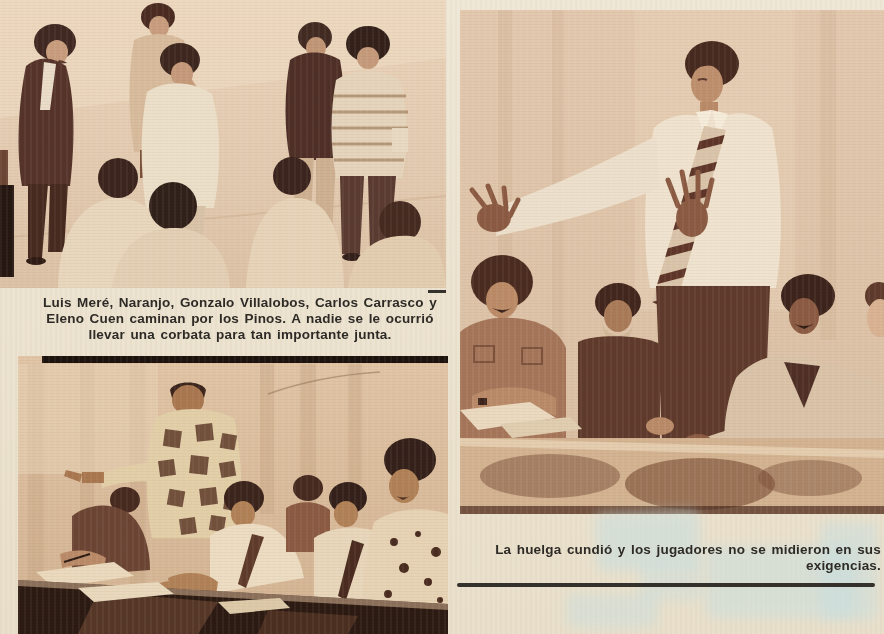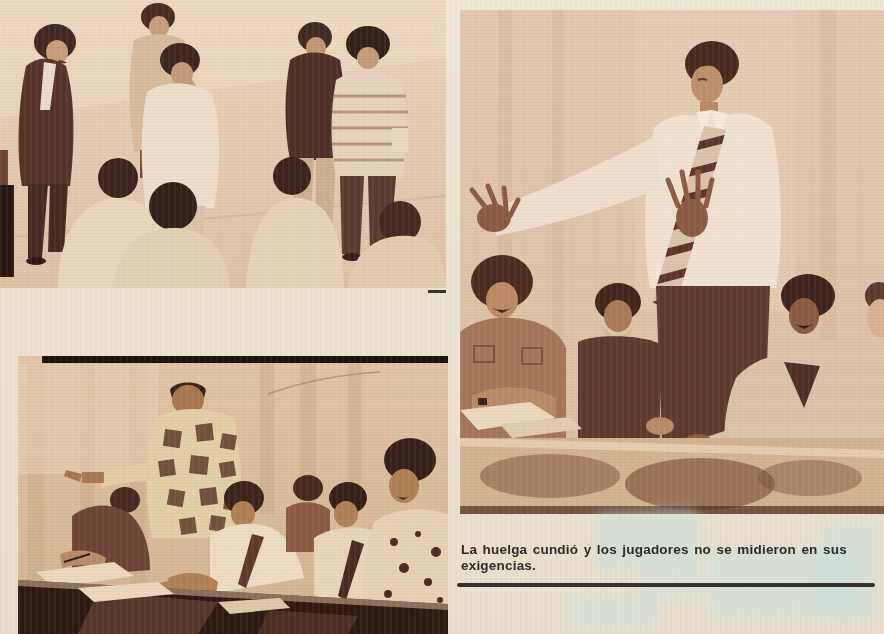--- a/index.html
+++ b/index.html
@@ -19,21 +19,21 @@
       repeating-linear-gradient(90deg, rgba(255,242,225,.05) 0 2px, transparent 2px 6px);
   }
   .photo-walking{left:0;top:0;width:446px;height:288px;}
   .photo-strike{left:460px;top:10px;width:424px;height:504px;}
   .photo-anabe{left:18px;top:356px;width:430px;height:278px;}
   .caption{
     position:absolute;color:#2e2b27;font-weight:700;font-size:13.5px;line-height:16px;
     letter-spacing:.2px;z-index:5;
   }
   .caption-walking{left:28px;top:295px;width:424px;text-align:center;word-spacing:1.5px;}
-  .caption-strike{left:461px;top:542px;width:420px;text-align:left;word-spacing:1.5px;}
+  .caption-strike{left:461px;top:542px;width:420px;text-align:right;word-spacing:1.5px;}
   .caption-acosta{left:459px;top:597px;width:420px;text-align:center;word-spacing:3px;}
   .rule{position:absolute;left:457px;top:583px;width:418px;height:4px;background:#34302b;border-radius:2px;z-index:5;}
   .reg-mark{position:absolute;left:428px;top:290px;width:18px;height:3px;background:#35312c;}
   .ghost{position:absolute;background:#c7dedf;filter:blur(6px);border-radius:8px;z-index:1;}
   .g1{left:596px;top:512px;width:104px;height:58px;opacity:.55;transform:rotate(-2deg);}
   .g2{left:706px;top:546px;width:150px;height:72px;opacity:.5;}
   .g3{left:566px;top:594px;width:92px;height:34px;opacity:.45;}
   .g4{left:820px;top:522px;width:58px;height:98px;opacity:.5;}
   .g5{left:640px;top:560px;width:62px;height:42px;opacity:.4;}
 </style>
@@ -337,16 +337,17 @@
         <polygon points="80,236 200,246 180,278 60,278" fill="#8a5a42" opacity=".45"></polygon>
         <polygon points="250,254 340,260 330,278 240,278" fill="#7a4e38" opacity=".4"></polygon>
         <polygon points="60,232 140,226 156,238 76,246" fill="#e8d8bc"></polygon>
         <polygon points="200,246 262,242 272,252 212,258" fill="#dcc9a8"></polygon>
       </g>
     </svg>
   </div>
 
   <div class="reg-mark"></div>
 
+  <div class="caption caption-walking">Luis Meré, Naranjo, Gonzalo Villalobos, Carlos Carrasco y Eleno Cuen caminan por los Pinos. A nadie se le ocurrió llevar una corbata para tan importante junta.</div>
   <div class="caption caption-strike">La huelga cundió y los jugadores no se midieron en sus exigencias.</div>
   <div class="rule"></div>
 
 </div>
 
 </body></html>

